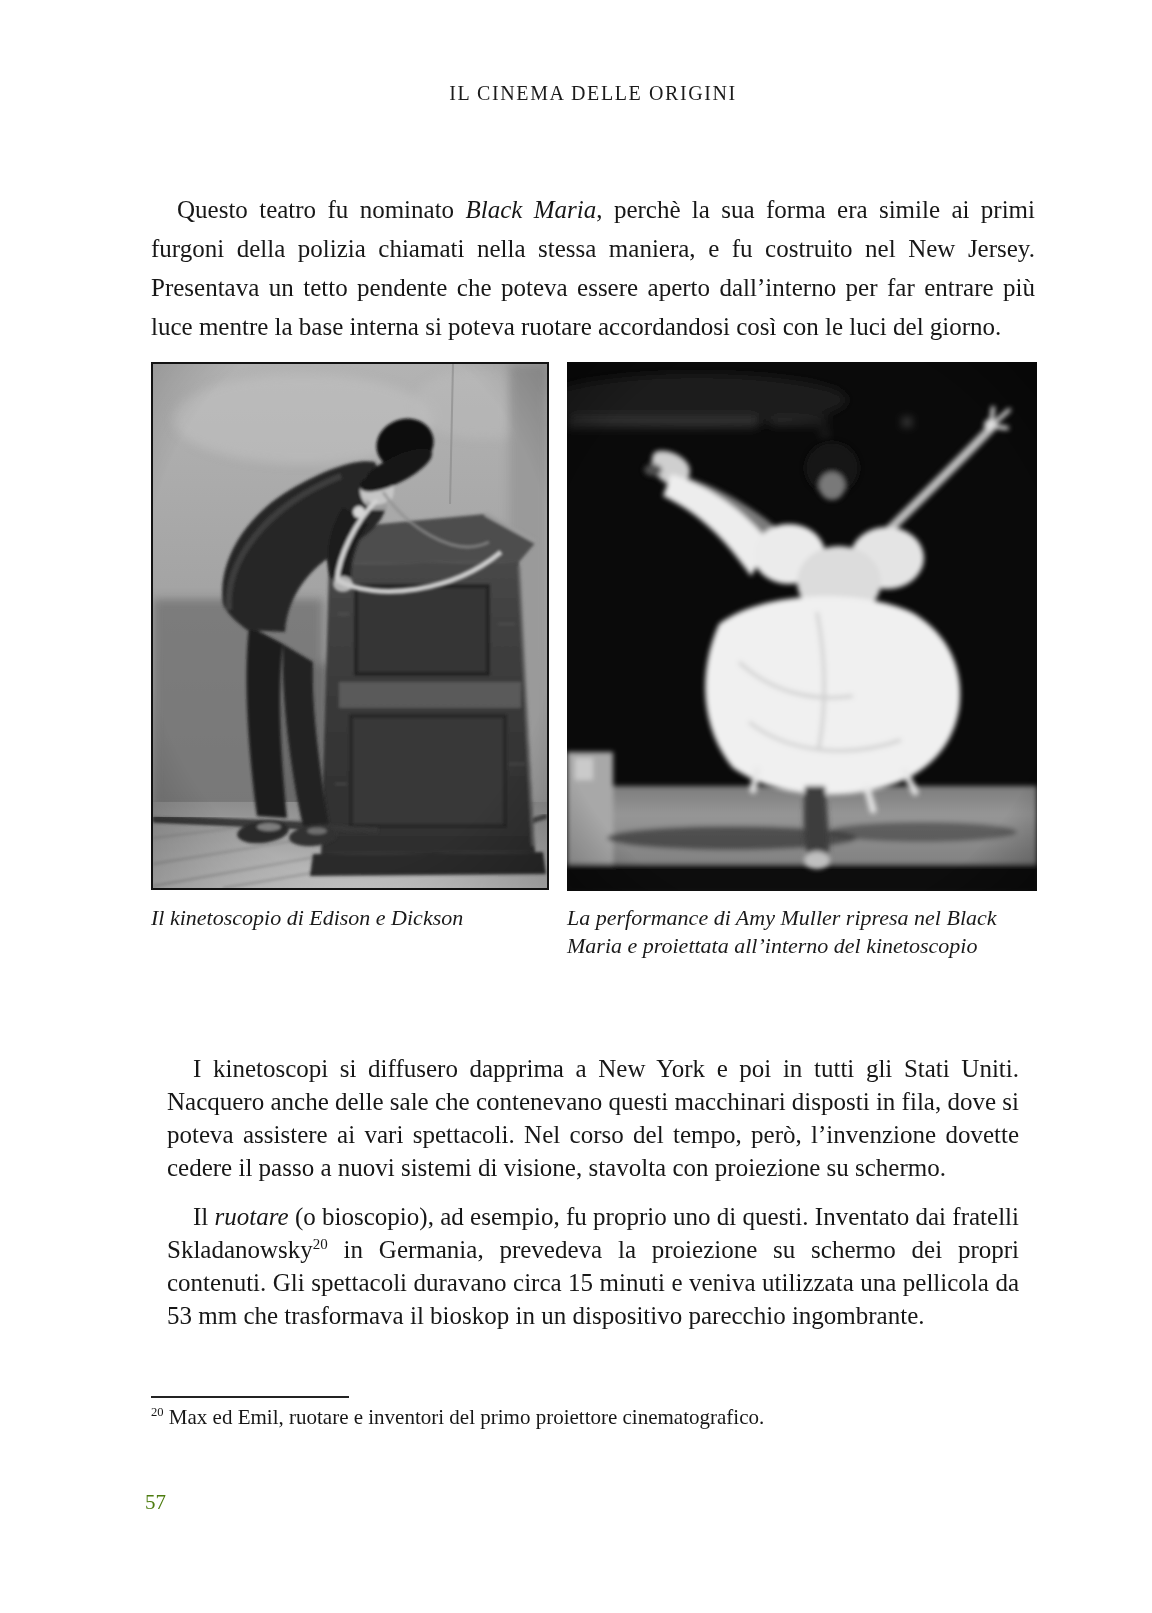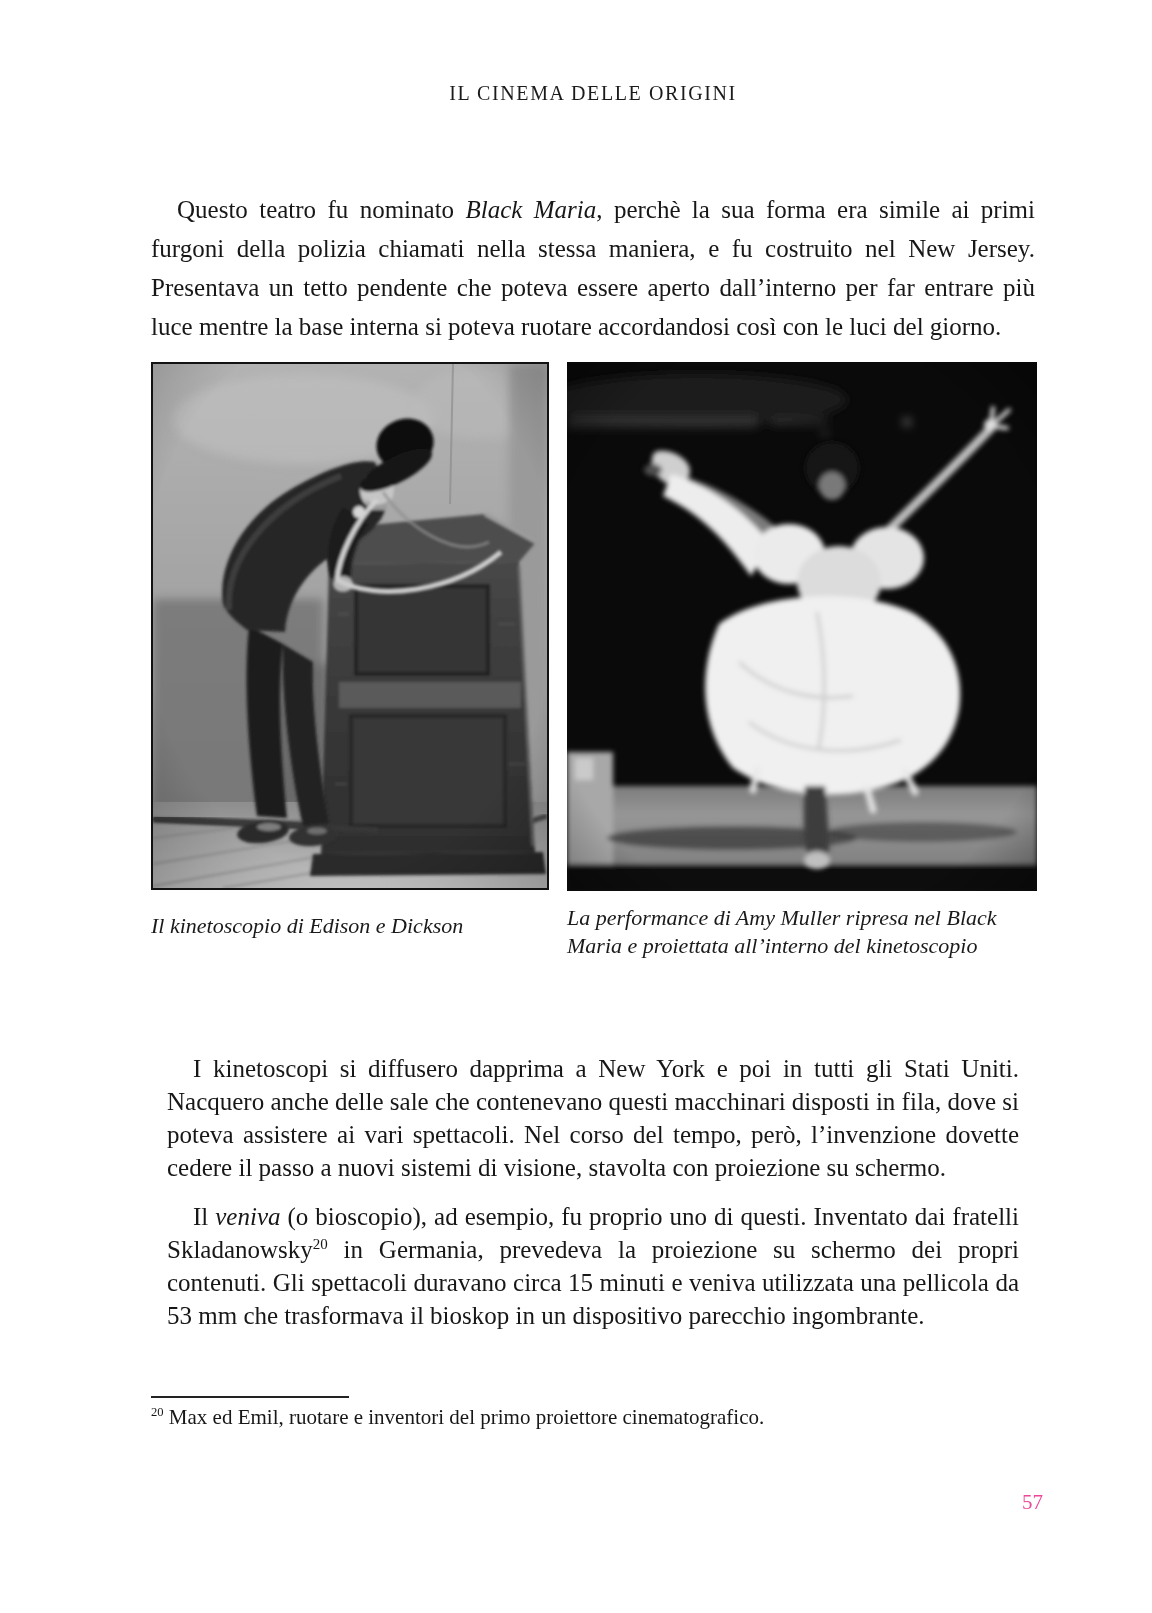--- a/index.html
+++ b/index.html
@@ -76,21 +76,21 @@
     overflow: hidden;
     background: #0a0a0a;
   }
   .photo-frame-left svg, .photo-frame-right svg { display: block; width: 100%; height: 100%; }
   .caption {
     font-style: italic;
     font-size: 22px;
     line-height: 28px;
     color: #1a1a1a;
   }
-  .caption-left { margin-top: 22px; }
+  .caption-left { margin-top: 14px; }
   .caption-right { margin-top: 13px; }
   .footnote-block {
     position: absolute;
     left: 151px;
     top: 1396px;
     width: 884px;
   }
   .footnote-rule {
     width: 198px;
     height: 0;
@@ -99,26 +99,26 @@
     margin: 0;
   }
   .footnote-text {
     margin: 6px 0 0 0;
     font-size: 21px;
     line-height: 26px;
     color: #171717;
   }
   .page-number {
     position: absolute;
-    left: 159px;
+    left: 145px;
     top: 1490px;
     width: 884px;
-    text-align: right;
+    text-align: left;
     font-size: 21px;
-    color: #ec4899;
+    color: #4d7c0f;
   }
   sup { font-size: 0.6em; vertical-align: super; line-height: 0; }
   i { font-style: italic; }
 </style>
 </head>
 <body>
 
 <div class="page">
 
   <div class="running-header">IL CINEMA DELLE ORIGINI</div>
@@ -280,21 +280,21 @@
           <ellipse cx="250" cy="498" rx="13" ry="9" fill="#c0c0c0"></ellipse>
         </g>
         <rect x="0" y="0" width="470" height="529" fill="url(#vigR)"></rect>
       </svg>
     </div>
     <figcaption class="caption caption-right">La performance di Amy Muller ripresa nel Black Maria e proiettata all’interno del kinetoscopio</figcaption>
   </figure>
 
   <div class="para-group">
     <p><span>I kinetoscopi si diffusero dapprima a New York e poi in tutti gli Stati Uniti. Nacquero anche delle sale che contenevano questi macchinari disposti in fila, dove si poteva assistere ai vari spettacoli. Nel corso del tempo, però, l’invenzione dovette cedere il passo a nuovi sistemi di visione, stavolta con proiezione su schermo.</span></p>
-    <p><span>Il </span><i>veniva</i><span> (o bioscopio), ad esempio, fu proprio uno di questi. Inventato dai fratelli Skladanowsky</span><sup>20</sup><span> in Germania, prevedeva la proiezione su schermo dei propri contenuti. Gli spettacoli duravano circa 15 minuti e veniva utilizzata una pellicola da 53 mm che trasformava il bioskop in un dispositivo parecchio ingombrante.</span></p>
+    <p><span>Il </span><i>ruotare</i><span> (o bioscopio), ad esempio, fu proprio uno di questi. Inventato dai fratelli Skladanowsky</span><sup>20</sup><span> in Germania, prevedeva la proiezione su schermo dei propri contenuti. Gli spettacoli duravano circa 15 minuti e veniva utilizzata una pellicola da 53 mm che trasformava il bioskop in un dispositivo parecchio ingombrante.</span></p>
   </div>
 
   <div class="footnote-block">
     <hr class="footnote-rule">
     <p class="footnote-text"><sup>20</sup><span> Max ed Emil, ruotare e inventori del primo proiettore cinematografico.</span></p>
   </div>
 
   <div class="page-number">57</div>
 
 </div>

